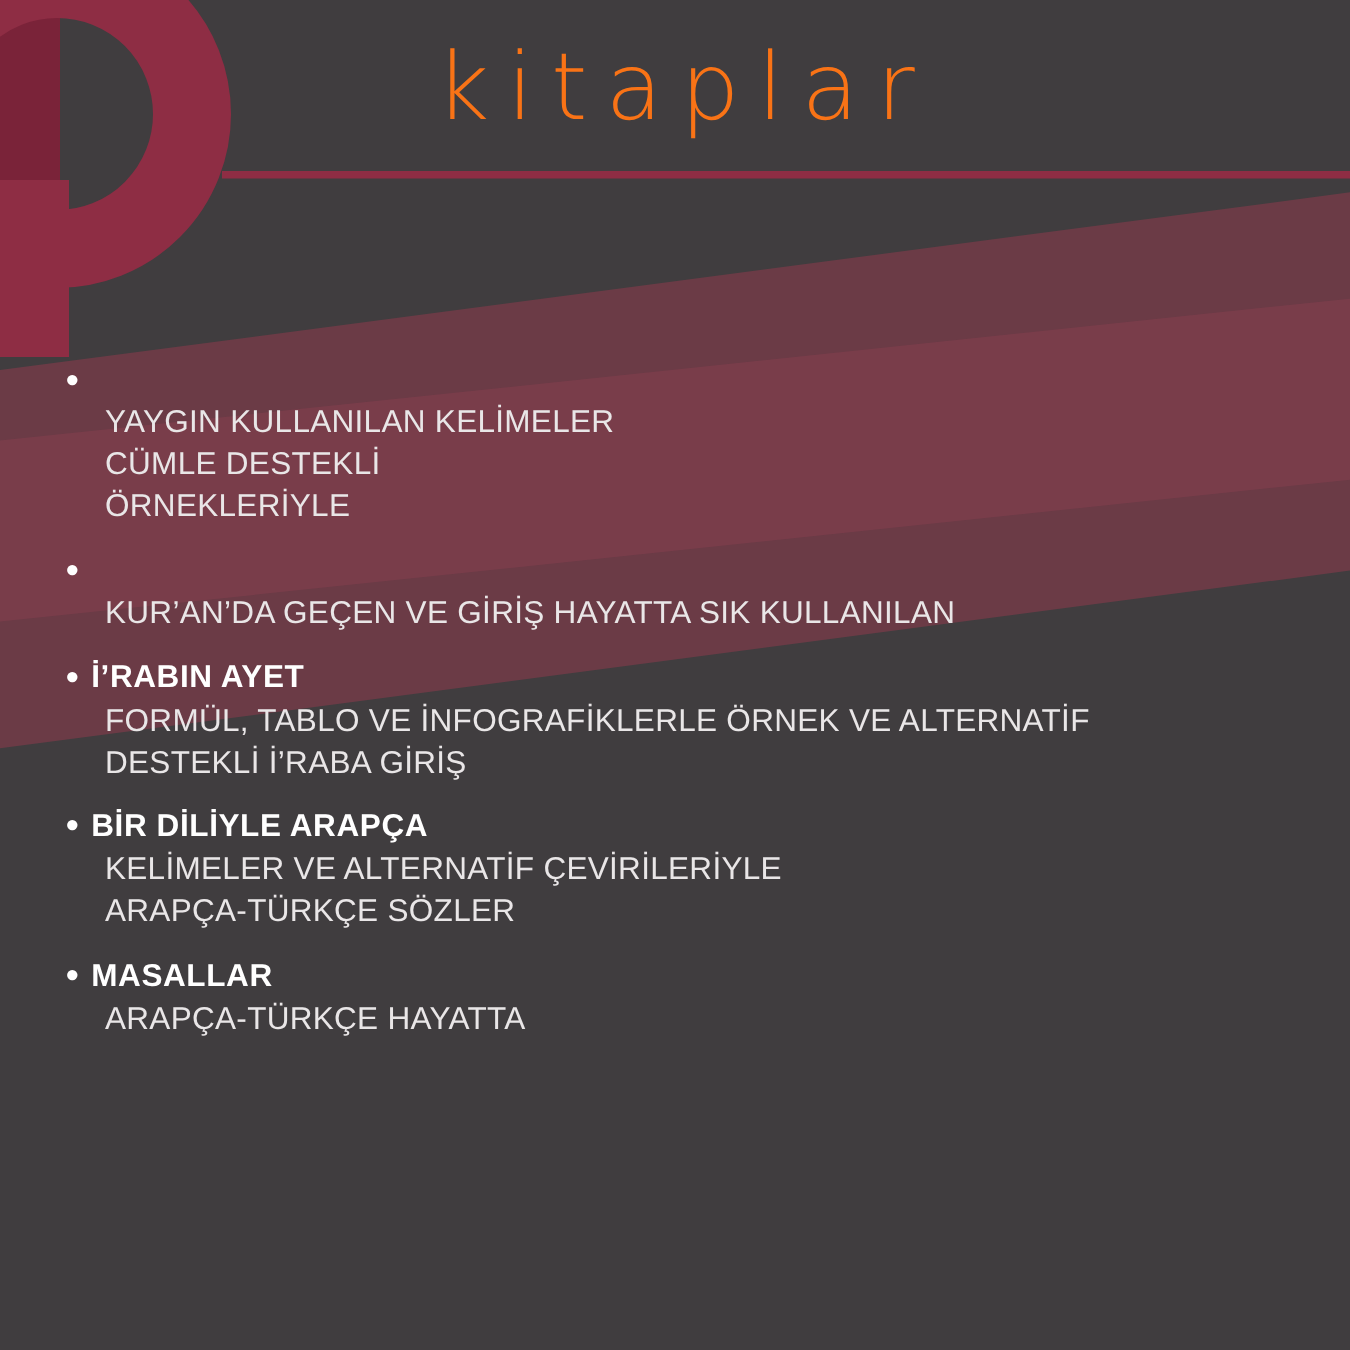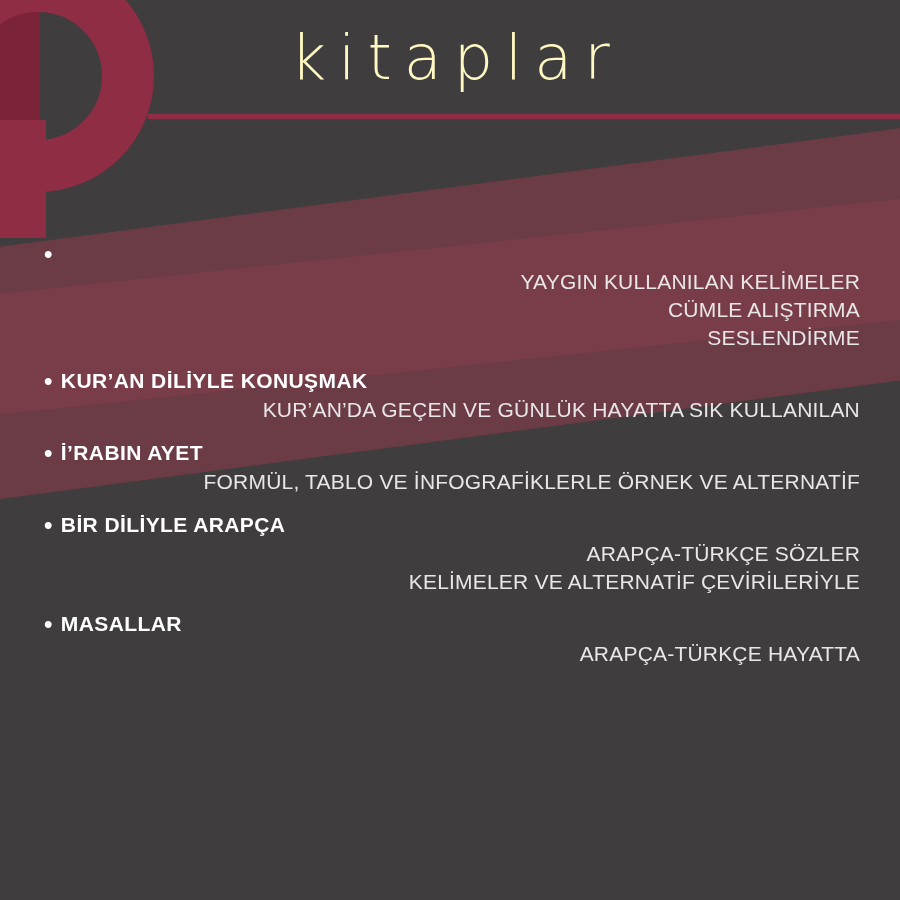--- a/index.html
+++ b/index.html
@@ -77,21 +77,21 @@
     position: relative;
     z-index: 3;
     padding-top: 22px;
     text-align: center;
   }
   .title {
     font-family: "DejaVu Sans", sans-serif;
     font-weight: 300;
     font-size: 62px;
     letter-spacing: 12px;
-    color: #fef9c3;
+    color: #f97316;
     line-height: 1.15;
     margin: 0;
     padding-left: 12px;
   }
   .rule {
     position: absolute;
     left: 148px;
     top: 114px;
     width: 752px;
     height: 5px;
@@ -126,21 +126,20 @@
     line-height: 1.05;
     margin-right: 8px;
   }
   .item-sub {
     margin: 2px 0 0 26px;
     color: #e9e6e7;
     font-weight: normal;
     font-size: 21px;
     letter-spacing: .2px;
     line-height: 1.32;
-    text-align: right;
   }
   .item-sub div {
     white-space: nowrap;
   }
 </style>
 </head>
 <body>
 
 <div id="poster">
 
@@ -156,53 +155,53 @@
   <div class="rule"></div>
 
   <ul class="list">
 
     <li class="item">
       <div class="item-head">
         <span class="bullet">•</span>
       </div>
       <div class="item-sub">
         <div>YAYGIN KULLANILAN KELİMELER</div>
-        <div>CÜMLE ALIŞTIRMA</div>
-        <div>SESLENDİRME</div>
-      </div>
-    </li>
-
-    <li class="item">
-      <div class="item-head">
-        <span class="bullet">•</span>
-        <span>KUR’AN DİLİYLE KONUŞMAK</span>
-      </div>
-      <div class="item-sub">
-        <div>KUR’AN’DA GEÇEN VE GÜNLÜK HAYATTA SIK KULLANILAN</div>
+        <div>CÜMLE DESTEKLİ</div>
+        <div>ÖRNEKLERİYLE</div>
+      </div>
+    </li>
+
+    <li class="item">
+      <div class="item-head">
+        <span class="bullet">•</span>
+      </div>
+      <div class="item-sub">
+        <div>KUR’AN’DA GEÇEN VE GİRİŞ HAYATTA SIK KULLANILAN</div>
       </div>
     </li>
 
     <li class="item">
       <div class="item-head">
         <span class="bullet">•</span>
         <span>İ’RABIN AYET</span>
       </div>
       <div class="item-sub">
         <div>FORMÜL, TABLO VE İNFOGRAFİKLERLE ÖRNEK VE ALTERNATİF</div>
+        <div>DESTEKLİ İ’RABA GİRİŞ</div>
       </div>
     </li>
 
     <li class="item">
       <div class="item-head">
         <span class="bullet">•</span>
         <span>BİR DİLİYLE ARAPÇA</span>
       </div>
       <div class="item-sub">
+        <div>KELİMELER VE ALTERNATİF ÇEVİRİLERİYLE</div>
         <div>ARAPÇA-TÜRKÇE SÖZLER</div>
-        <div>KELİMELER VE ALTERNATİF ÇEVİRİLERİYLE</div>
       </div>
     </li>
 
     <li class="item">
       <div class="item-head">
         <span class="bullet">•</span>
         <span>MASALLAR</span>
       </div>
       <div class="item-sub">
         <div>ARAPÇA-TÜRKÇE HAYATTA</div>

